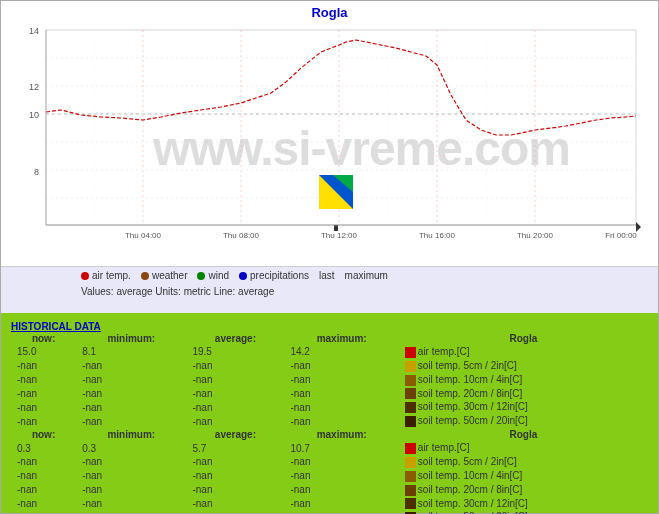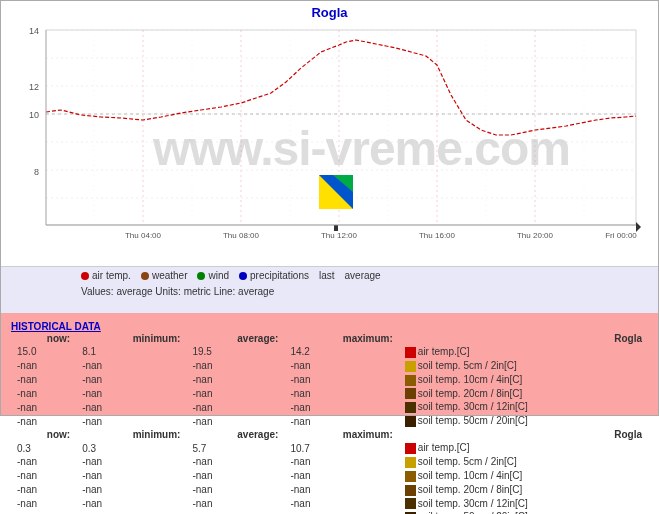--- a/index.html
+++ b/index.html
@@ -7,23 +7,23 @@
       font-family: Arial, sans-serif;
       background: #fff;
       width: 659px;
       height: 514px;
       overflow: hidden;
       position: relative;
     }
     .outer {
       border: 1px solid #aaa;
       width: 659px;
-      height: 416px;
+      height: 514px;
       position: relative;
-      background: #fca5a5;
+      background: #84cc16;
     }
     
     .chart-container {
       position: relative;
       width: 100%;
       height: 265px;
       background: #fff;
     }
     .chart-title {
       text-align: center;
@@ -87,21 +87,21 @@
       margin-top: 4px;
       text-decoration: underline;
     }
     .data-table {
       width: 100%;
       border-collapse: collapse;
       font-size: 10px;
     }
     .data-table th {
       font-weight: bold;
-      text-align: right;
+      text-align: center;
       padding: 1px 6px;
       color: #333;
     }
     .data-table td {
       padding: 1px 6px;
       color: #333;
     }
     .color-swatch {
       display: inline-block;
       width: 11px;
@@ -229,21 +229,21 @@
     </span>
     <span class="legend-item">
       <span class="legend-dot" style="background:#008000;"></span>
       <span>wind</span>
     </span>
     <span class="legend-item">
       <span class="legend-dot" style="background:#0000c0;"></span>
       <span>precipitations</span>
     </span>
     <span>last</span>
-    <span>average</span>
+    <span>maximum</span>
   </div>
   <div class="values-line">
     <span>Values: average   Units: metric   Line: average</span>
   </div>
 
   <div class="data-section">
 
     <div class="section-title">HISTORICAL DATA</div>
     <table class="data-table">
       <thead>

